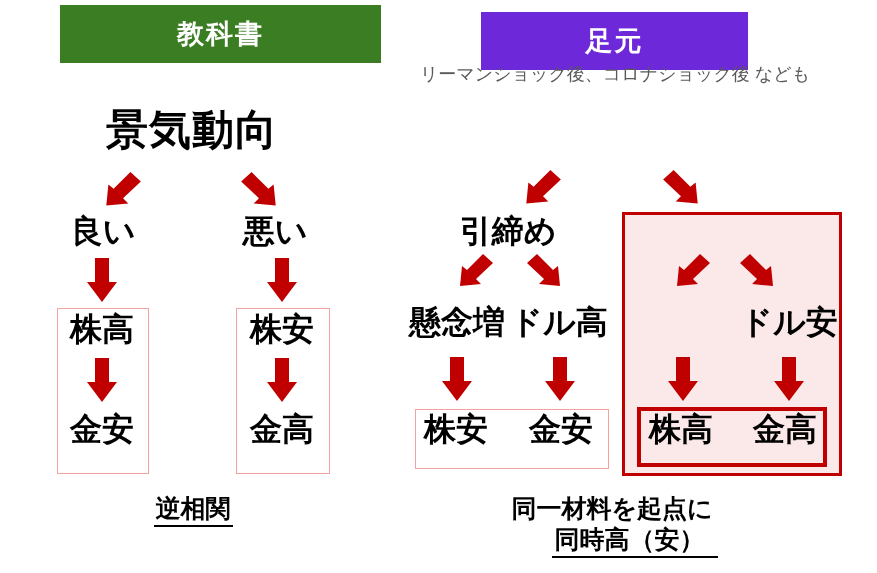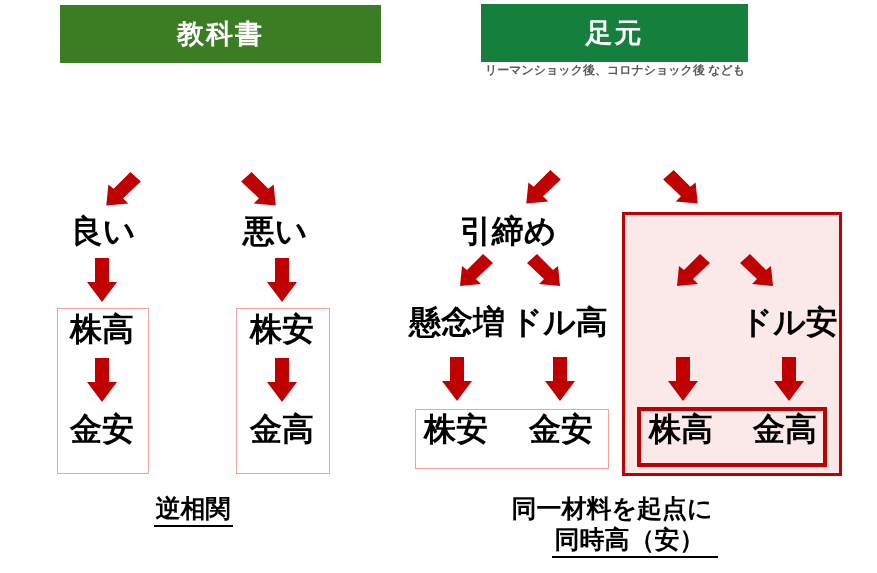--- a/index.html
+++ b/index.html
@@ -7,23 +7,23 @@
     position:relative; width:877px; height:573px; background:#ffffff;
     font-family:"Liberation Sans","DejaVu Sans",sans-serif;
     color:#000; overflow:hidden;
   }
   .abs { position:absolute; }
   .hdr {
     display:flex; align-items:center; justify-content:center;
     color:#fff; font-weight:bold; font-size:27px; letter-spacing:2px;
   }
   .hdr-green { background:#3b7d22; }
-  .hdr-navy  { background:#15803d; }
+  .hdr-navy  { background:#6d28d9;margin-top:8px; }
   .subtitle {
-    color:#595959; font-weight:bold; font-size:12px; text-align:center;
+    color:#595959; font-weight:normal; font-size:18px; text-align:center;
     white-space:nowrap;
   }
   .root-title {
     font-size:42px; font-weight:bold; text-align:center; line-height:50px;
     letter-spacing:1px; white-space:nowrap;
   }
   .node {
     font-size:32px; font-weight:bold; text-align:center; line-height:38px;
     white-space:nowrap;
   }
@@ -42,20 +42,21 @@
 </style>
 </head>
 <body>
 
 <div class="stage">
 
   <div class="abs hdr hdr-green" style="left:60px; top:5px; width:321px; height:58px;">
     <span>教科書</span>
   </div>
 
+  <div class="abs root-title" style="left:42px; top:105px; width:300px;">景気動向</div>
 
   <div class="abs arr" style="left:100px; top:172px;">
     <svg width="44" height="44" viewBox="0 0 42 42">
         <polygon points="29,0 39,9 22,25 27,30 6,32 8,12 13,16" fill="#c00000"></polygon>
       </svg>
   </div>
   <div class="abs arr" style="left:238px; top:172px;">
     <svg width="44" height="44" viewBox="0 0 42 42" style="transform:scaleX(-1)">
         <polygon points="29,0 39,9 22,25 27,30 6,32 8,12 13,16" fill="#c00000"></polygon>
       </svg>

